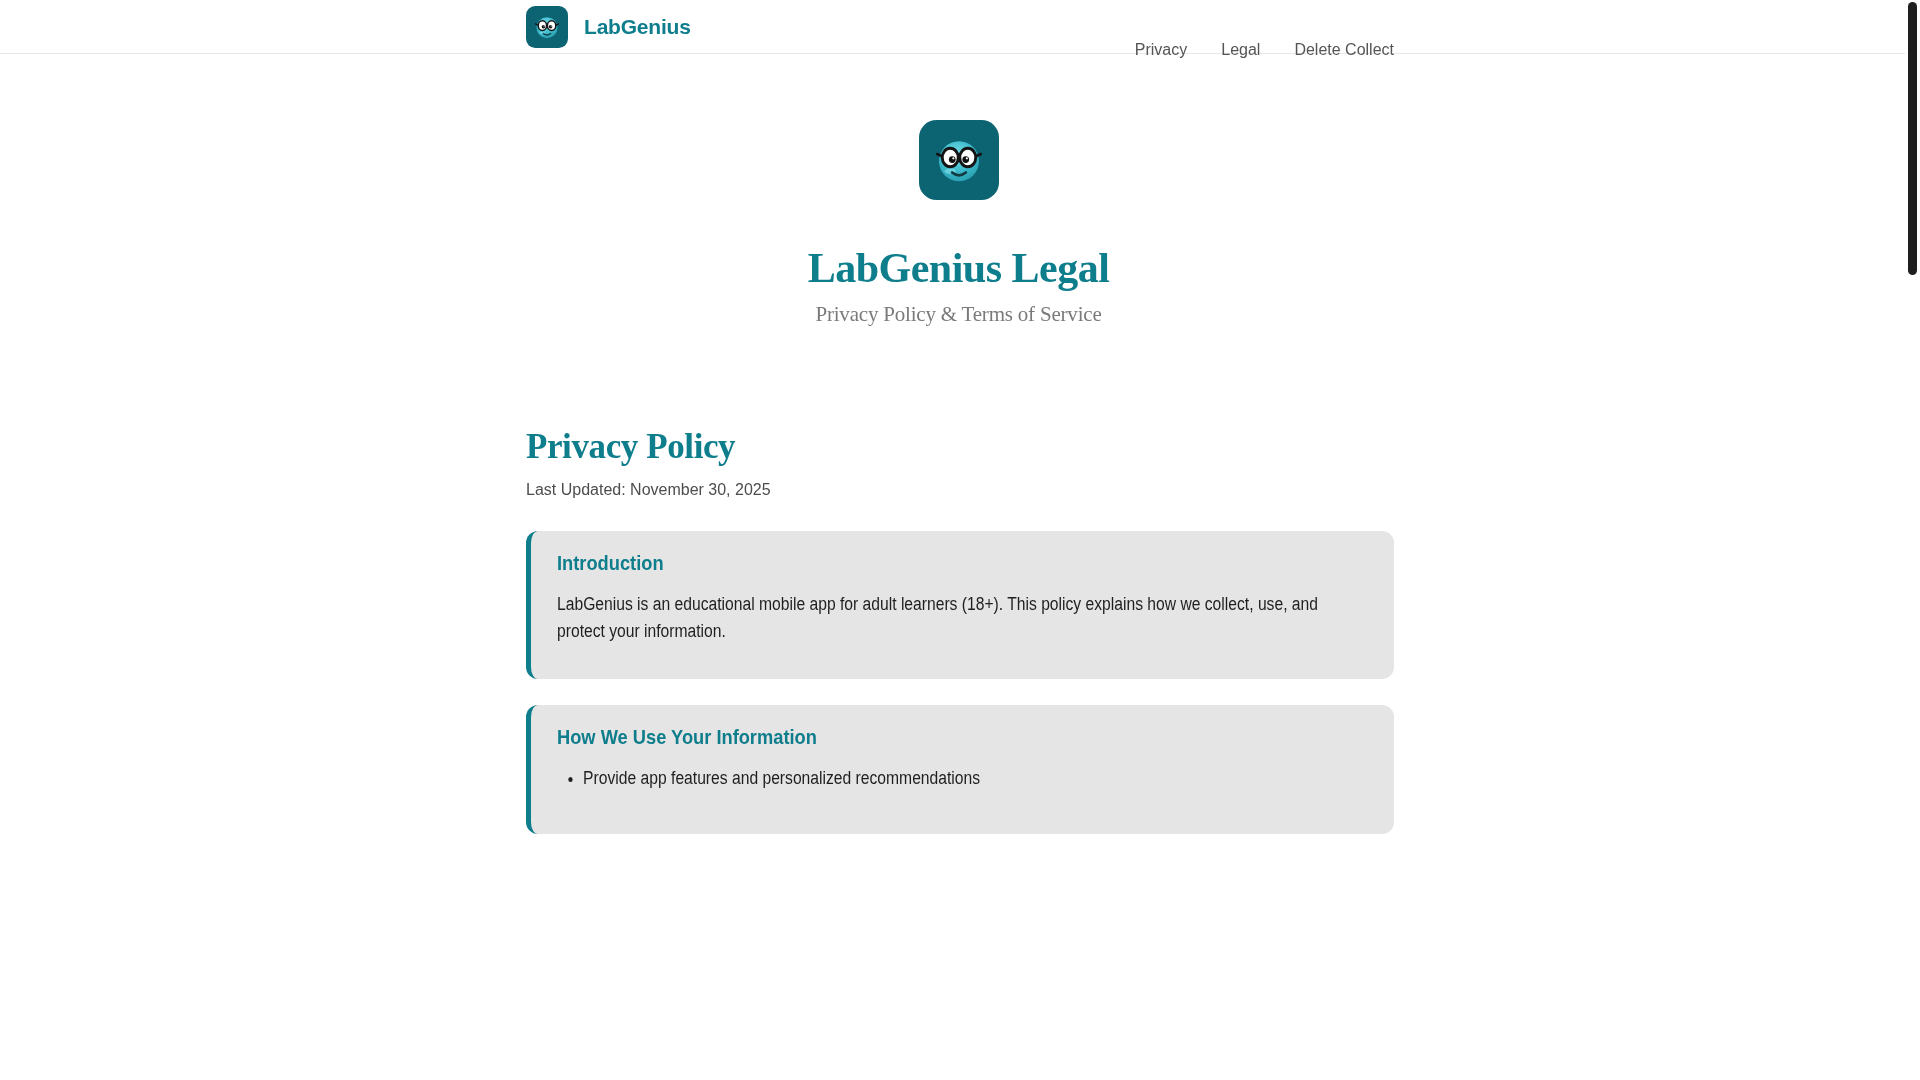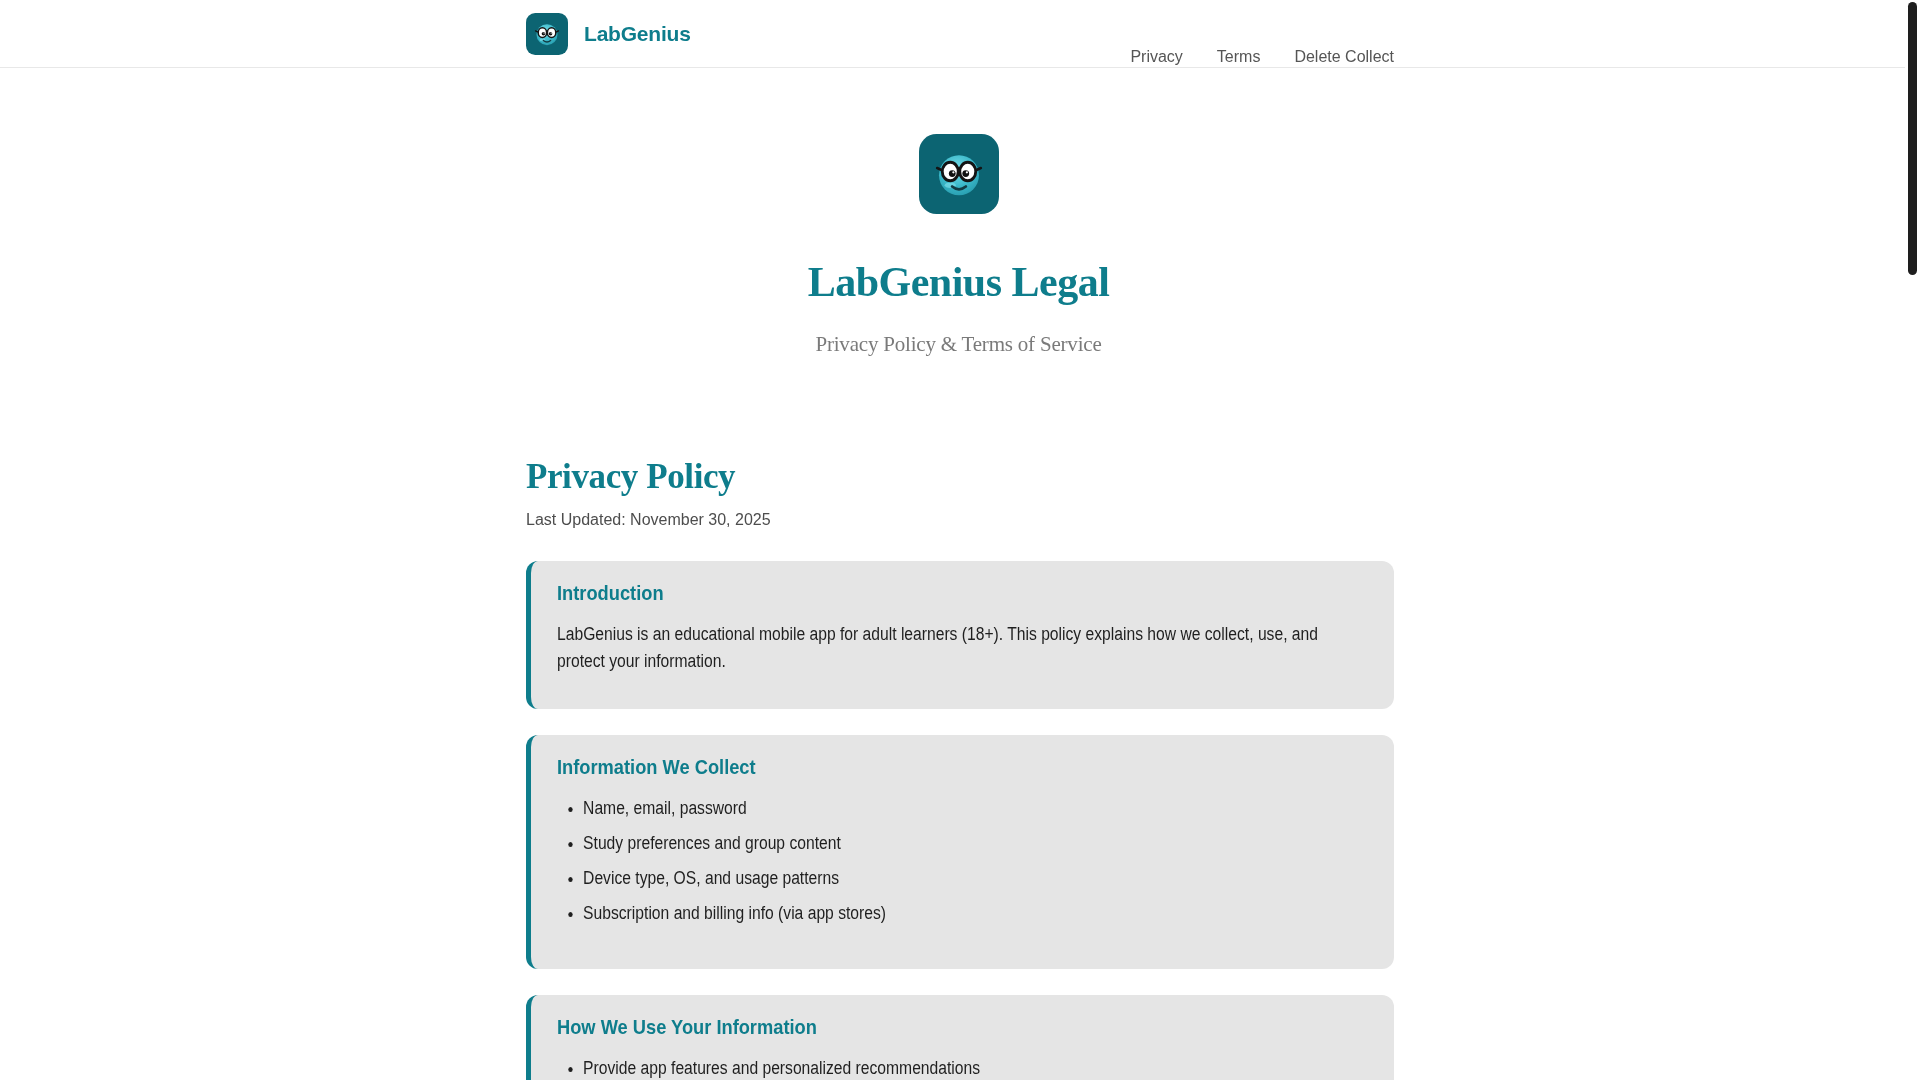--- a/index.html
+++ b/index.html
@@ -1,34 +1,34 @@
 <!DOCTYPE html>
 <html><head>
 <meta charset="utf-8">
 <style>
   * { box-sizing: border-box; margin: 0; padding: 0; }
   html, body { width: 1920px; height: 1080px; overflow: hidden; background: #ffffff;
     font-family: "Liberation Sans", sans-serif; color: #1f1f1f; }
 
   
-  .header { height: 68px; background: #fff; border-bottom: 1px solid #e8e8e8; }
+  .header { height: 54px; background: #fff; border-bottom: 1px solid #e8e8e8; }
   .header-inner { max-width: 868px; height: 100%; margin: 0 auto;
     display: flex; align-items: center; justify-content: space-between; }
   .brand { display: flex; align-items: center; gap: 16px; cursor: pointer; }
   .brand-logo { width: 42px; height: 42px; display: block; }
   .brand-name { font-size: 21px; font-weight: bold; color: #0e7d8c; letter-spacing: -0.2px; }
   .nav { display: flex; align-items: center; gap: 34px; margin-top: 46px; }
   .nav a { font-size: 16px; color: #555555; text-decoration: none; cursor: pointer; }
 
   
   .hero { text-align: center; padding: 66px 3px 100px 0; font-family: Liberation Serif, serif; }
   .hero-logo { width: 80px; height: 80px; display: block; margin: 0 auto; }
   .hero-title { margin-top: 44px; font-size: 42px; font-weight: bold; color: #0e7d8c;
     letter-spacing: -0.5px; }
-  .hero-subtitle { margin-top: 26px; font-size: 21px; color: #7a7a7a; letter-spacing: -0.2px; }
+  .hero-subtitle { margin-top: 10px; font-size: 21px; color: #7a7a7a; letter-spacing: -0.2px; }
 
   
   .container { max-width: 868px; margin: 0 auto; }
   .section-title { font-size: 35px; font-weight: bold; color: #0e7d8c; letter-spacing: -0.4px; font-family: Liberation Serif, serif; }
   .last-updated { margin-top: 14px; font-size: 16px; color: #4d4d4d; }
 
   .card { border-left: 5px solid #0e7d8c; border-radius: 12px;
     padding: 20px 30px 34px 26px; margin-bottom: 26px; background: #e5e5e5; }
   .card:first-of-type { margin-top: 32px; }
   .card-inner { width: 114.9%; transform: scaleX(0.87); transform-origin: 0 0; }
@@ -73,21 +73,21 @@
 <header class="header">
   <div class="header-inner">
     <div class="brand">
       <svg class="brand-logo" viewBox="0 0 64 64">
           <use href="#mascot"></use>
         </svg>
       <span class="brand-name">LabGenius</span>
     </div>
     <nav class="nav">
       <a>Privacy</a>
-      <a>Terms</a>
+      <a>Legal</a>
       <a>Delete Collect</a>
     </nav>
   </div>
 </header>
 
 <section class="hero">
   <svg class="hero-logo" viewBox="0 0 64 64">
       <use href="#mascot"></use>
     </svg>
   <h1 class="hero-title">LabGenius Legal</h1>
@@ -98,31 +98,20 @@
   <h2 class="section-title">Privacy Policy</h2>
   <div class="last-updated">Last Updated: November 30, 2025</div>
 
   <section class="card">
     <div class="card-inner">
       <h3>Introduction</h3>
       <p>LabGenius is an educational mobile app for adult learners (18+). This policy explains how we collect, use, and protect your information.</p>
     </div>
   </section>
 
-  <section class="card">
-    <div class="card-inner">
-      <h3>Information We Collect</h3>
-      <ul>
-        <li>Name, email, password</li>
-        <li>Study preferences and group content</li>
-        <li>Device type, OS, and usage patterns</li>
-        <li>Subscription and billing info (via app stores)</li>
-      </ul>
-    </div>
-  </section>
 
   <section class="card">
     <div class="card-inner">
       <h3>How We Use Your Information</h3>
       <ul>
         <li>Provide app features and personalized recommendations</li>
       </ul>
     </div>
   </section>
 </main>

